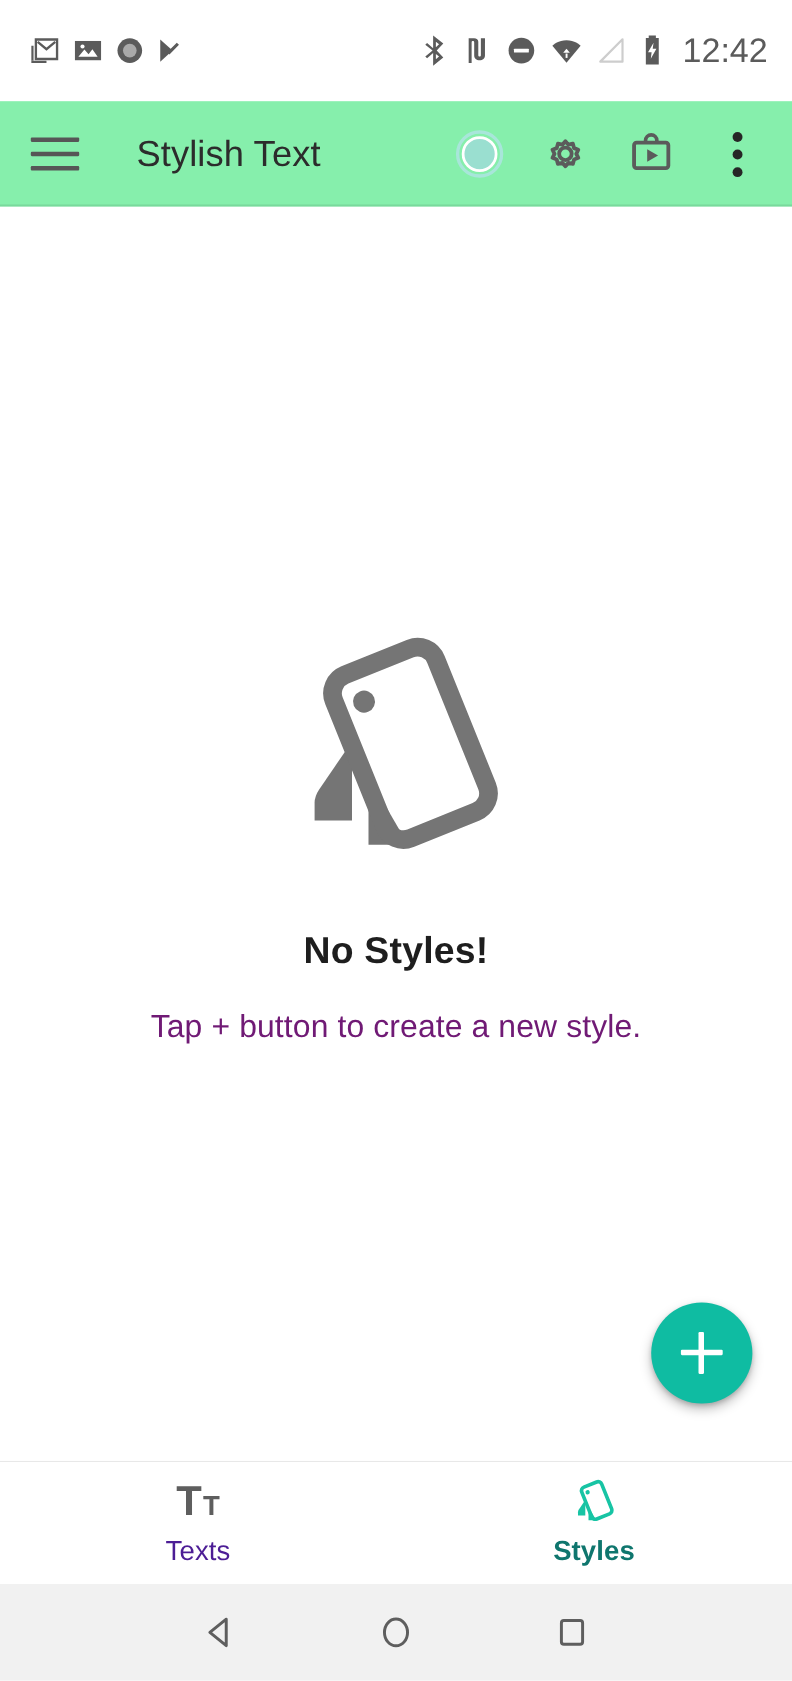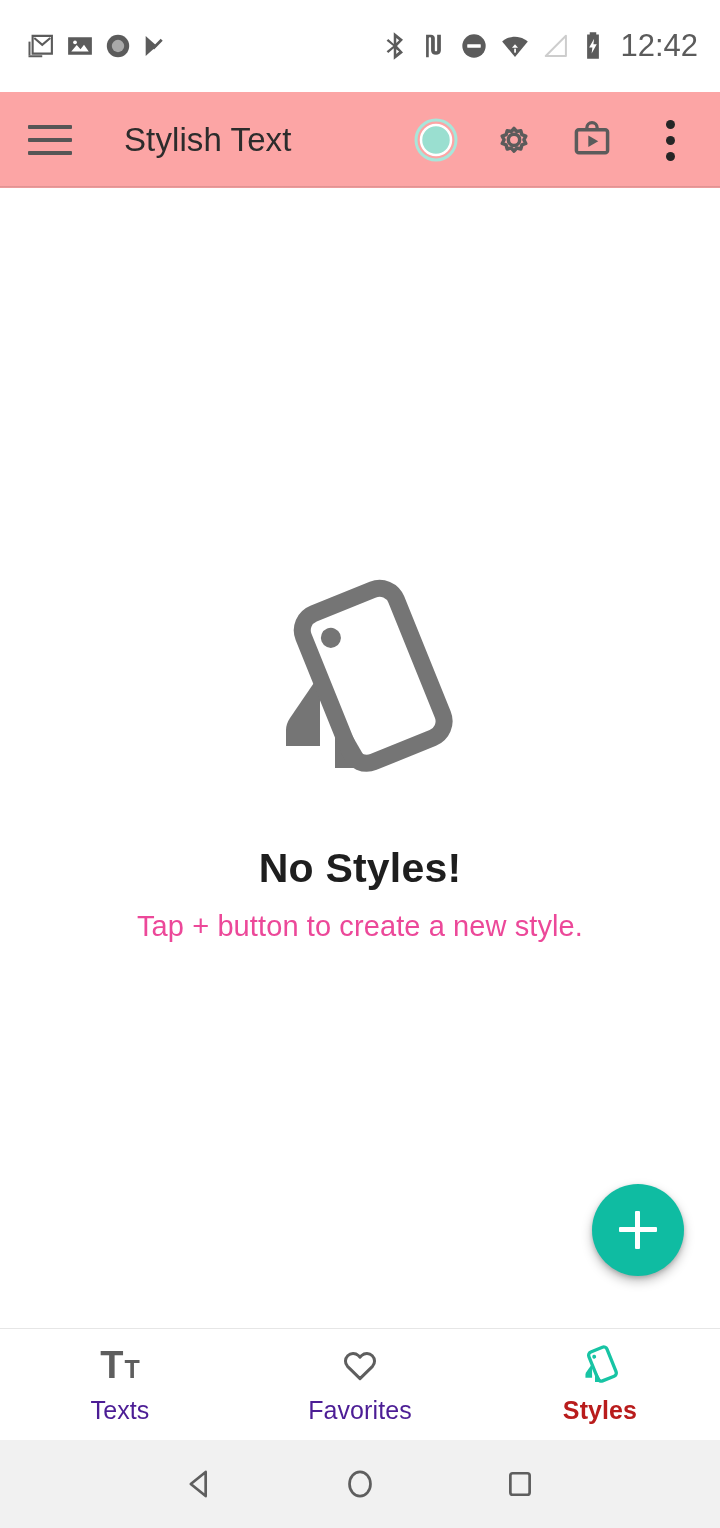--- a/index.html
+++ b/index.html
@@ -31,21 +31,21 @@
     font-size:31px; color:#5b5b5b; font-weight:400;
     letter-spacing:0px; margin-left:4px;
     font-family:"Liberation Sans", sans-serif;
   }
 
   
   .toolbar {
     height:96px;
     display:flex; align-items:center;
     padding:0 18px 0 26px;
-    background:#fca5a5;
+    background:#86efac;
     position:relative;
     flex:0 0 auto;
   }
   .toolbar::after {
     content:""; position:absolute; left:0; right:0; bottom:-1px; height:3px;
     background:linear-gradient(to bottom, rgba(0,0,0,0.13), rgba(0,0,0,0));
   }
   .hamburger { width:48px; height:48px; display:flex; flex-direction:column;
     justify-content:center; gap:9px; padding:0 2px; cursor:pointer; }
   .hamburger span { display:block; height:4px; background:#565656; border-radius:1px; }
@@ -64,24 +64,24 @@
     display:flex; flex-direction:column;
     align-items:center; justify-content:flex-start;
     background:#ffffff;
   }
   .empty-wrap {
     position:absolute; left:0; right:0; top:390px;
     display:flex; flex-direction:column; align-items:center;
   }
   .empty-illustration { width:215px; height:205px; margin-bottom:62px; }
   .empty-title {
-    font-size:41px; color:#1e1e1e; font-weight:700; letter-spacing:0.2px;
+    font-size:34px; color:#1e1e1e; font-weight:700; letter-spacing:0.2px;
   }
   .empty-sub {
-    margin-top:18px; font-size:29px; color:#ec4899; font-weight:400; letter-spacing:0.1px;text-align:right;
+    margin-top:34px; font-size:29px; color:#701a75; font-weight:400; letter-spacing:0.1px;text-align:right;
   }
 
   
   .fab {
     position:absolute; right:36px; bottom:52px;
     width:92px; height:92px; border-radius:50%;
     background:#0fbca2;
     display:flex; align-items:center; justify-content:center;
     box-shadow:0 5px 11px rgba(0,0,0,0.26), 0 2px 4px rgba(0,0,0,0.16);
     cursor:pointer;
@@ -111,21 +111,21 @@
     display:flex; align-items:center;
   }
   .nav-item {
     flex:1 1 0; height:100%;
     display:flex; flex-direction:column;
     align-items:center; justify-content:center; gap:11px;
     cursor:pointer;
   }
   .nav-icon { height:40px; display:flex; align-items:center; justify-content:center; }
   .nav-label { font-size:25px; color:#4c1d95; letter-spacing:0.1px; }
-  .nav-item.active .nav-label { color:#b91c1c; font-weight:700; }
+  .nav-item.active .nav-label { color:#0f766e; font-weight:700; }
   .nav-num {
     font-size:27px; font-weight:700; color:#5e5e5e;
     letter-spacing:1px; font-family:"Liberation Sans", sans-serif;
   }
   .nav-tt { display:flex; align-items:baseline; gap:1px; color:#5e5e5e; }
   .nav-tt .big { font-size:38px; font-weight:700; line-height:1; }
   .nav-tt .small { font-size:25px; font-weight:700; line-height:1; }
 
   
   .sysnav {
@@ -272,28 +272,20 @@
       <div class="nav-icon">
         <div class="nav-tt">
             <span class="big">T</span>
             <span class="small">T</span>
           </div>
       </div>
       <div class="nav-label">Texts</div>
     </div>
 
 
-    <div class="nav-item">
-      <div class="nav-icon">
-        <svg width="40" height="40" viewBox="0 0 24 24">
-          <path d="M12 20.2l-7.5-7.4a4.6 4.6 0 0 1 6.5-6.5l1 1 1-1a4.6 4.6 0 0 1 6.5 6.5z" fill="none" stroke="#5e5e5e" stroke-width="1.8" stroke-linejoin="round"></path>
-        </svg>
-      </div>
-      <div class="nav-label">Favorites</div>
-    </div>
 
 
     <div class="nav-item active">
       <div class="nav-icon">
         <svg width="42" height="42" viewBox="0 0 215 205">
           <path d="M33 168 L33 152 Q33 146 37 140 L67 96 L67 168 Z" fill="#17c4a4"></path>
           <path d="M82 190 L82 128 L118 190 Z" fill="#17c4a4"></path>
           <g transform="rotate(-22 120 100)">
             <rect x="71" y="18" width="100" height="160" rx="18" ry="18" fill="none" stroke="#17c4a4" stroke-width="17"></rect>
             <circle cx="96" cy="47" r="10" fill="#17c4a4"></circle>

